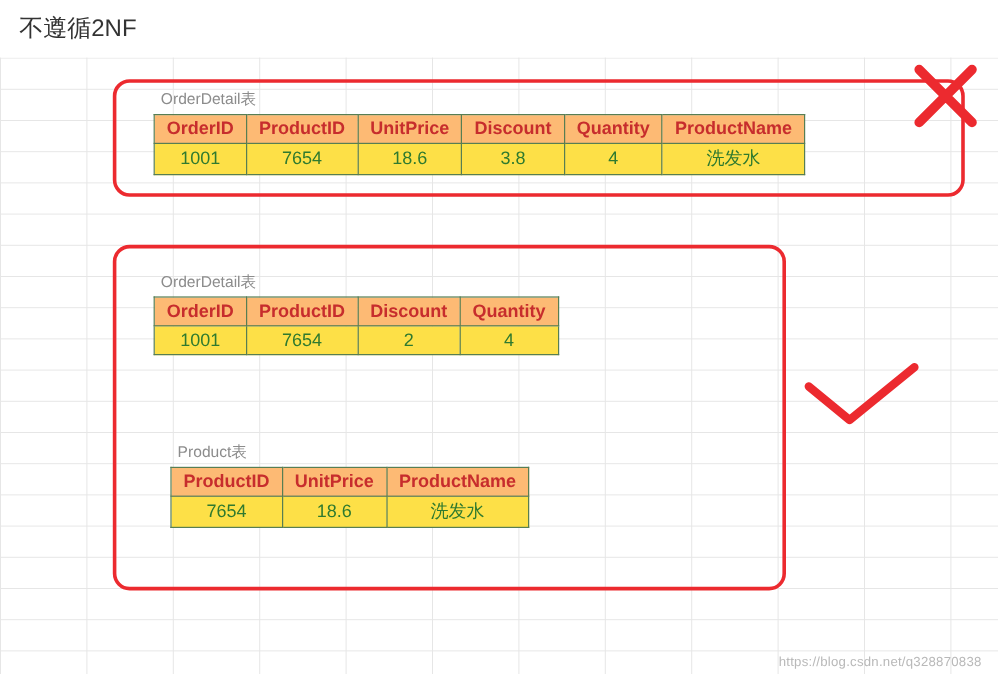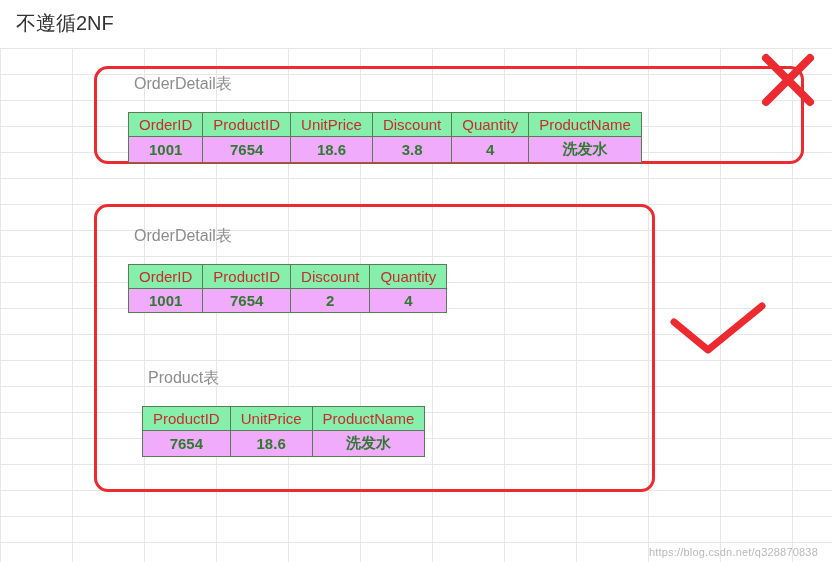--- a/index.html
+++ b/index.html
@@ -10,24 +10,24 @@
         background-image:
           linear-gradient(to right,#e6e6e6 1px,transparent 1px),
           linear-gradient(to bottom,#e6e6e6 1px,transparent 1px);
         background-size:72px 26px;}
   
   .redbox{position:absolute;border:3px solid #ec2a2f;border-radius:14px;}
   #box1{left:94px;top:66px;width:704px;height:92px;}
   #box2{left:94px;top:204px;width:555px;height:282px;}
   
   .tbl{position:absolute;border-collapse:collapse;font-size:15px;}
-  .tbl caption{caption-side:top;text-align:left;color:#8c8c8c;font-size:16px;padding-bottom:17px;padding-left:6px;font-weight:400;}
+  .tbl caption{caption-side:top;text-align:left;color:#8c8c8c;font-size:13px;padding-bottom:3px;padding-left:6px;font-weight:400;}
   .tbl th,.tbl td{border:1px solid #577e53;padding:3px 10px;text-align:center;}
-  .tbl th{background:#86efac;color:#c72d2d;font-weight:400;}
-  .tbl td{background:#f0abfc;color:#2f7a2f;font-weight:bold;}
+  .tbl th{background:#fdba74;color:#c72d2d;font-weight:700;}
+  .tbl td{background:#fde047;color:#2f7a2f;}
   #t1{left:128px;top:74px;}
   #t2{left:128px;top:226px;}
   #t3{left:142px;top:368px;}
   
   .mark{position:absolute;}
   .mark svg{display:block;}
   #cross{left:760px;top:52px;}
   #check{left:668px;top:300px;}
   
   .wm{position:absolute;right:14px;bottom:4px;font-size:11px;color:#b9b9b9;letter-spacing:0.2px;}

